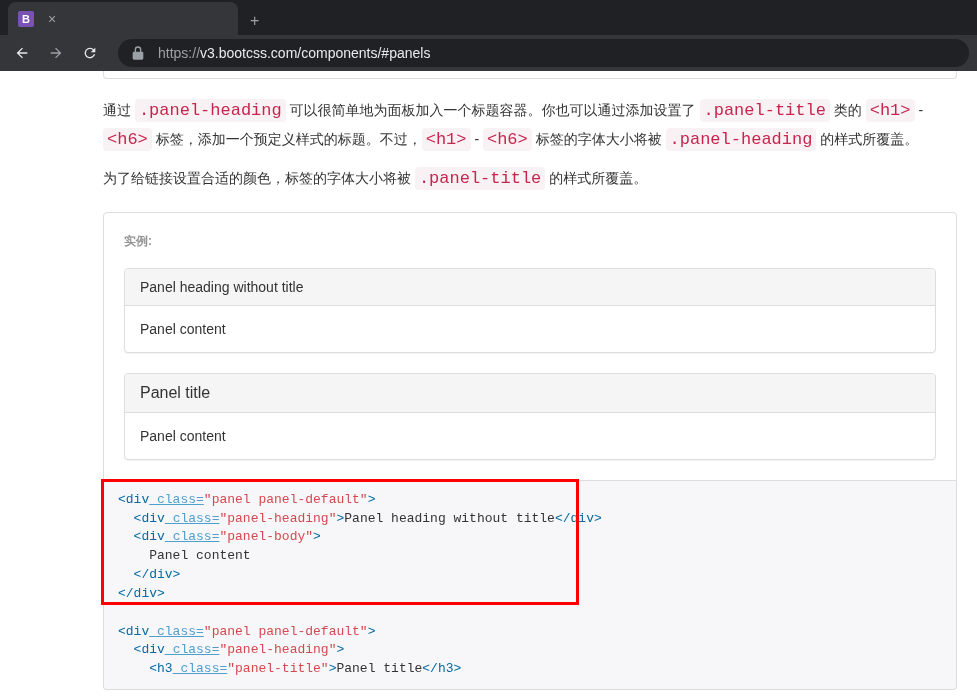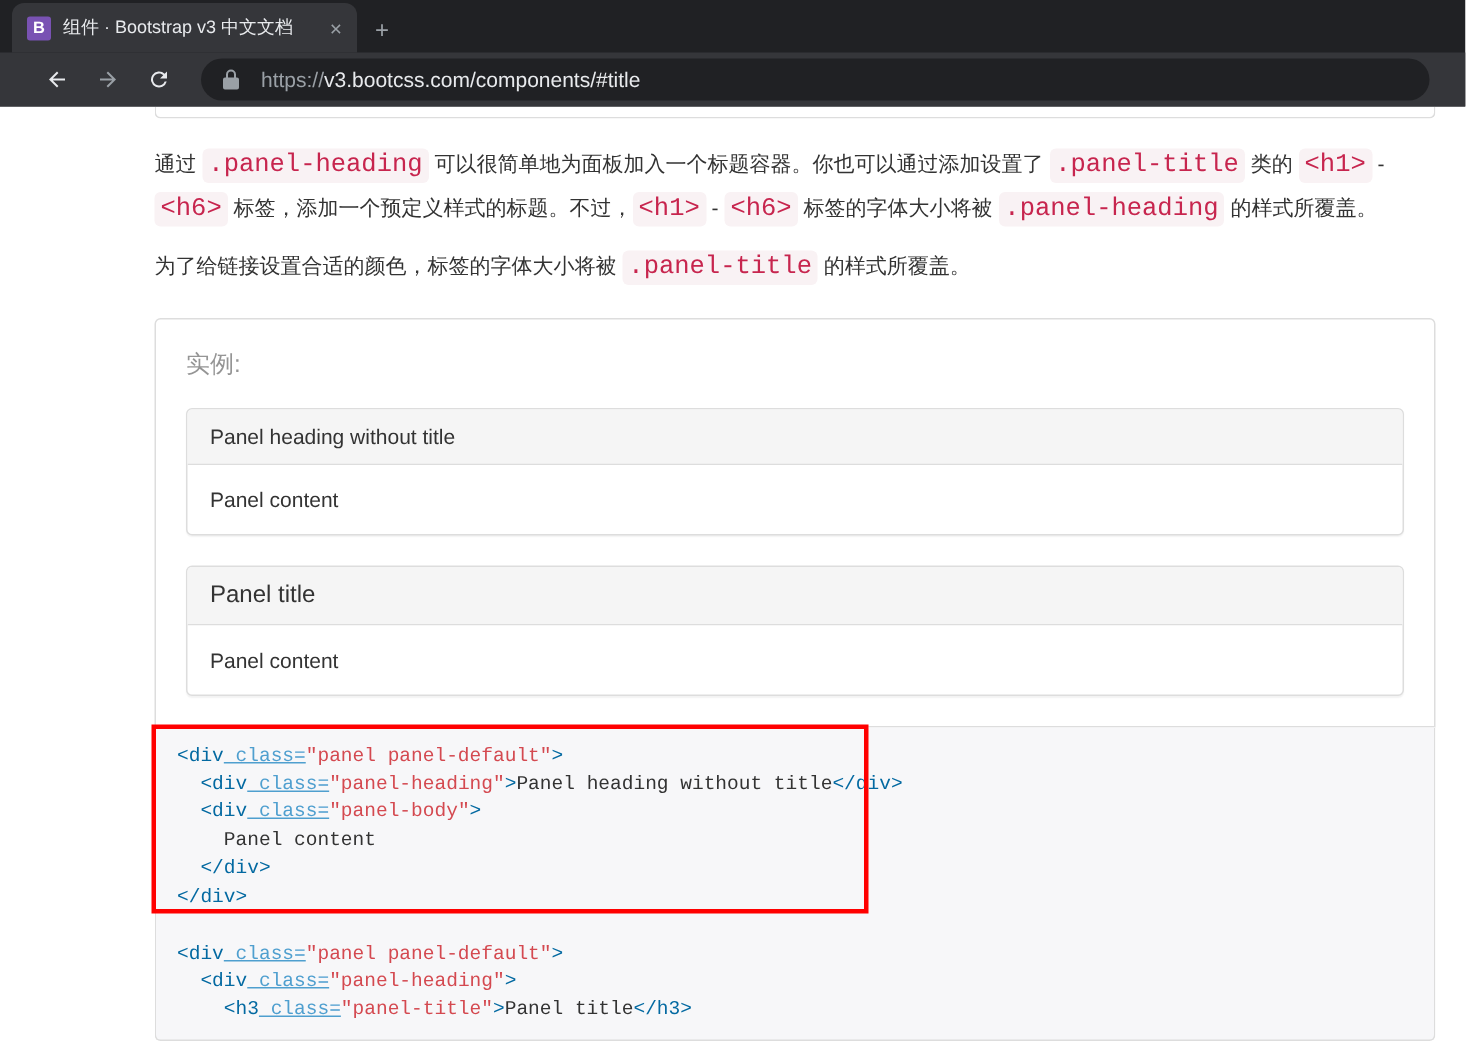--- a/index.html
+++ b/index.html
@@ -66,21 +66,21 @@
     height: 28px;
     display: flex;
     align-items: center;
     cursor: pointer;
   }
   .addr-row {
     background: #35363a;
     height: 36px;
     display: flex;
     align-items: center;
-    padding: 0 24px;
+    padding: 0 8px;
     gap: 6px;
   }
   .nav-btn {
     width: 28px;
     height: 28px;
     display: flex;
     align-items: center;
     justify-content: center;
     color: #9aa0a6;
     cursor: pointer;
@@ -148,22 +148,22 @@
   }
   .example-box {
     border: 1px solid #ddd;
     border-radius: 4px 4px 0 0;
     padding: 20px 20px 20px 20px;
     margin-top: 18px;
     position: relative;
   }
   .example-label {
     color: #959595;
-    font-size: 16px;
-    font-weight: normal;
+    font-size: 12px;
+    font-weight: bold;
     margin-bottom: 18px;
   }
   .panel {
     border: 1px solid #ddd;
     border-radius: 4px;
     margin-bottom: 20px;
     box-shadow: 0 1px 1px rgba(0,0,0,0.05);
     background: #fff;
   }
   .panel:last-child { margin-bottom: 0; }
@@ -209,21 +209,20 @@
   .code-wrapper { position: relative; }
   svg.icn { width: 16px; height: 16px; }
 </style>
 </head>
 <body>
 
 <div class="browser-bar">
   <div class="tab-strip">
     <div class="tab">
       <div class="tab-favicon">B</div>
-      <div class="tab-title">组件 · Bootstrap v3 中文文档</div>
       <div class="tab-close">×</div>
     </div>
     <div class="new-tab">+</div>
   </div>
   <div class="addr-row">
     <div class="nav-btn active">
       <svg class="icn" viewBox="0 0 24 24">
           <path fill="currentColor" d="M20 11H7.83l5.59-5.59L12 4l-8 8 8 8 1.41-1.41L7.83 13H20z"></path>
         </svg>
     </div>
@@ -237,21 +236,21 @@
           <path fill="currentColor" d="M17.65 6.35A8 8 0 1 0 19.73 14h-2.08A6 6 0 1 1 12 6c1.66 0 3.14.69 4.22 1.78L13 11h7V4l-2.35 2.35z"></path>
         </svg>
     </div>
     <div class="addr-bar">
       <span class="lock-icon">
         <svg class="icn" viewBox="0 0 24 24">
             <path fill="currentColor" d="M12 2a5 5 0 0 0-5 5v3H6a2 2 0 0 0-2 2v8a2 2 0 0 0 2 2h12a2 2 0 0 0 2-2v-8a2 2 0 0 0-2-2h-1V7a5 5 0 0 0-5-5zm-3 5a3 3 0 1 1 6 0v3H9V7z"></path>
           </svg>
       </span>
       <span class="url-proto">https://</span>
-        <span class="url-main">v3.bootcss.com/components/#title</span>
+        <span class="url-main">v3.bootcss.com/components/#panels</span>
     </div>
   </div>
 </div>
 
 <div class="page">
   <div class="content">
 
     <div class="thin-top-border"></div>
 
 

